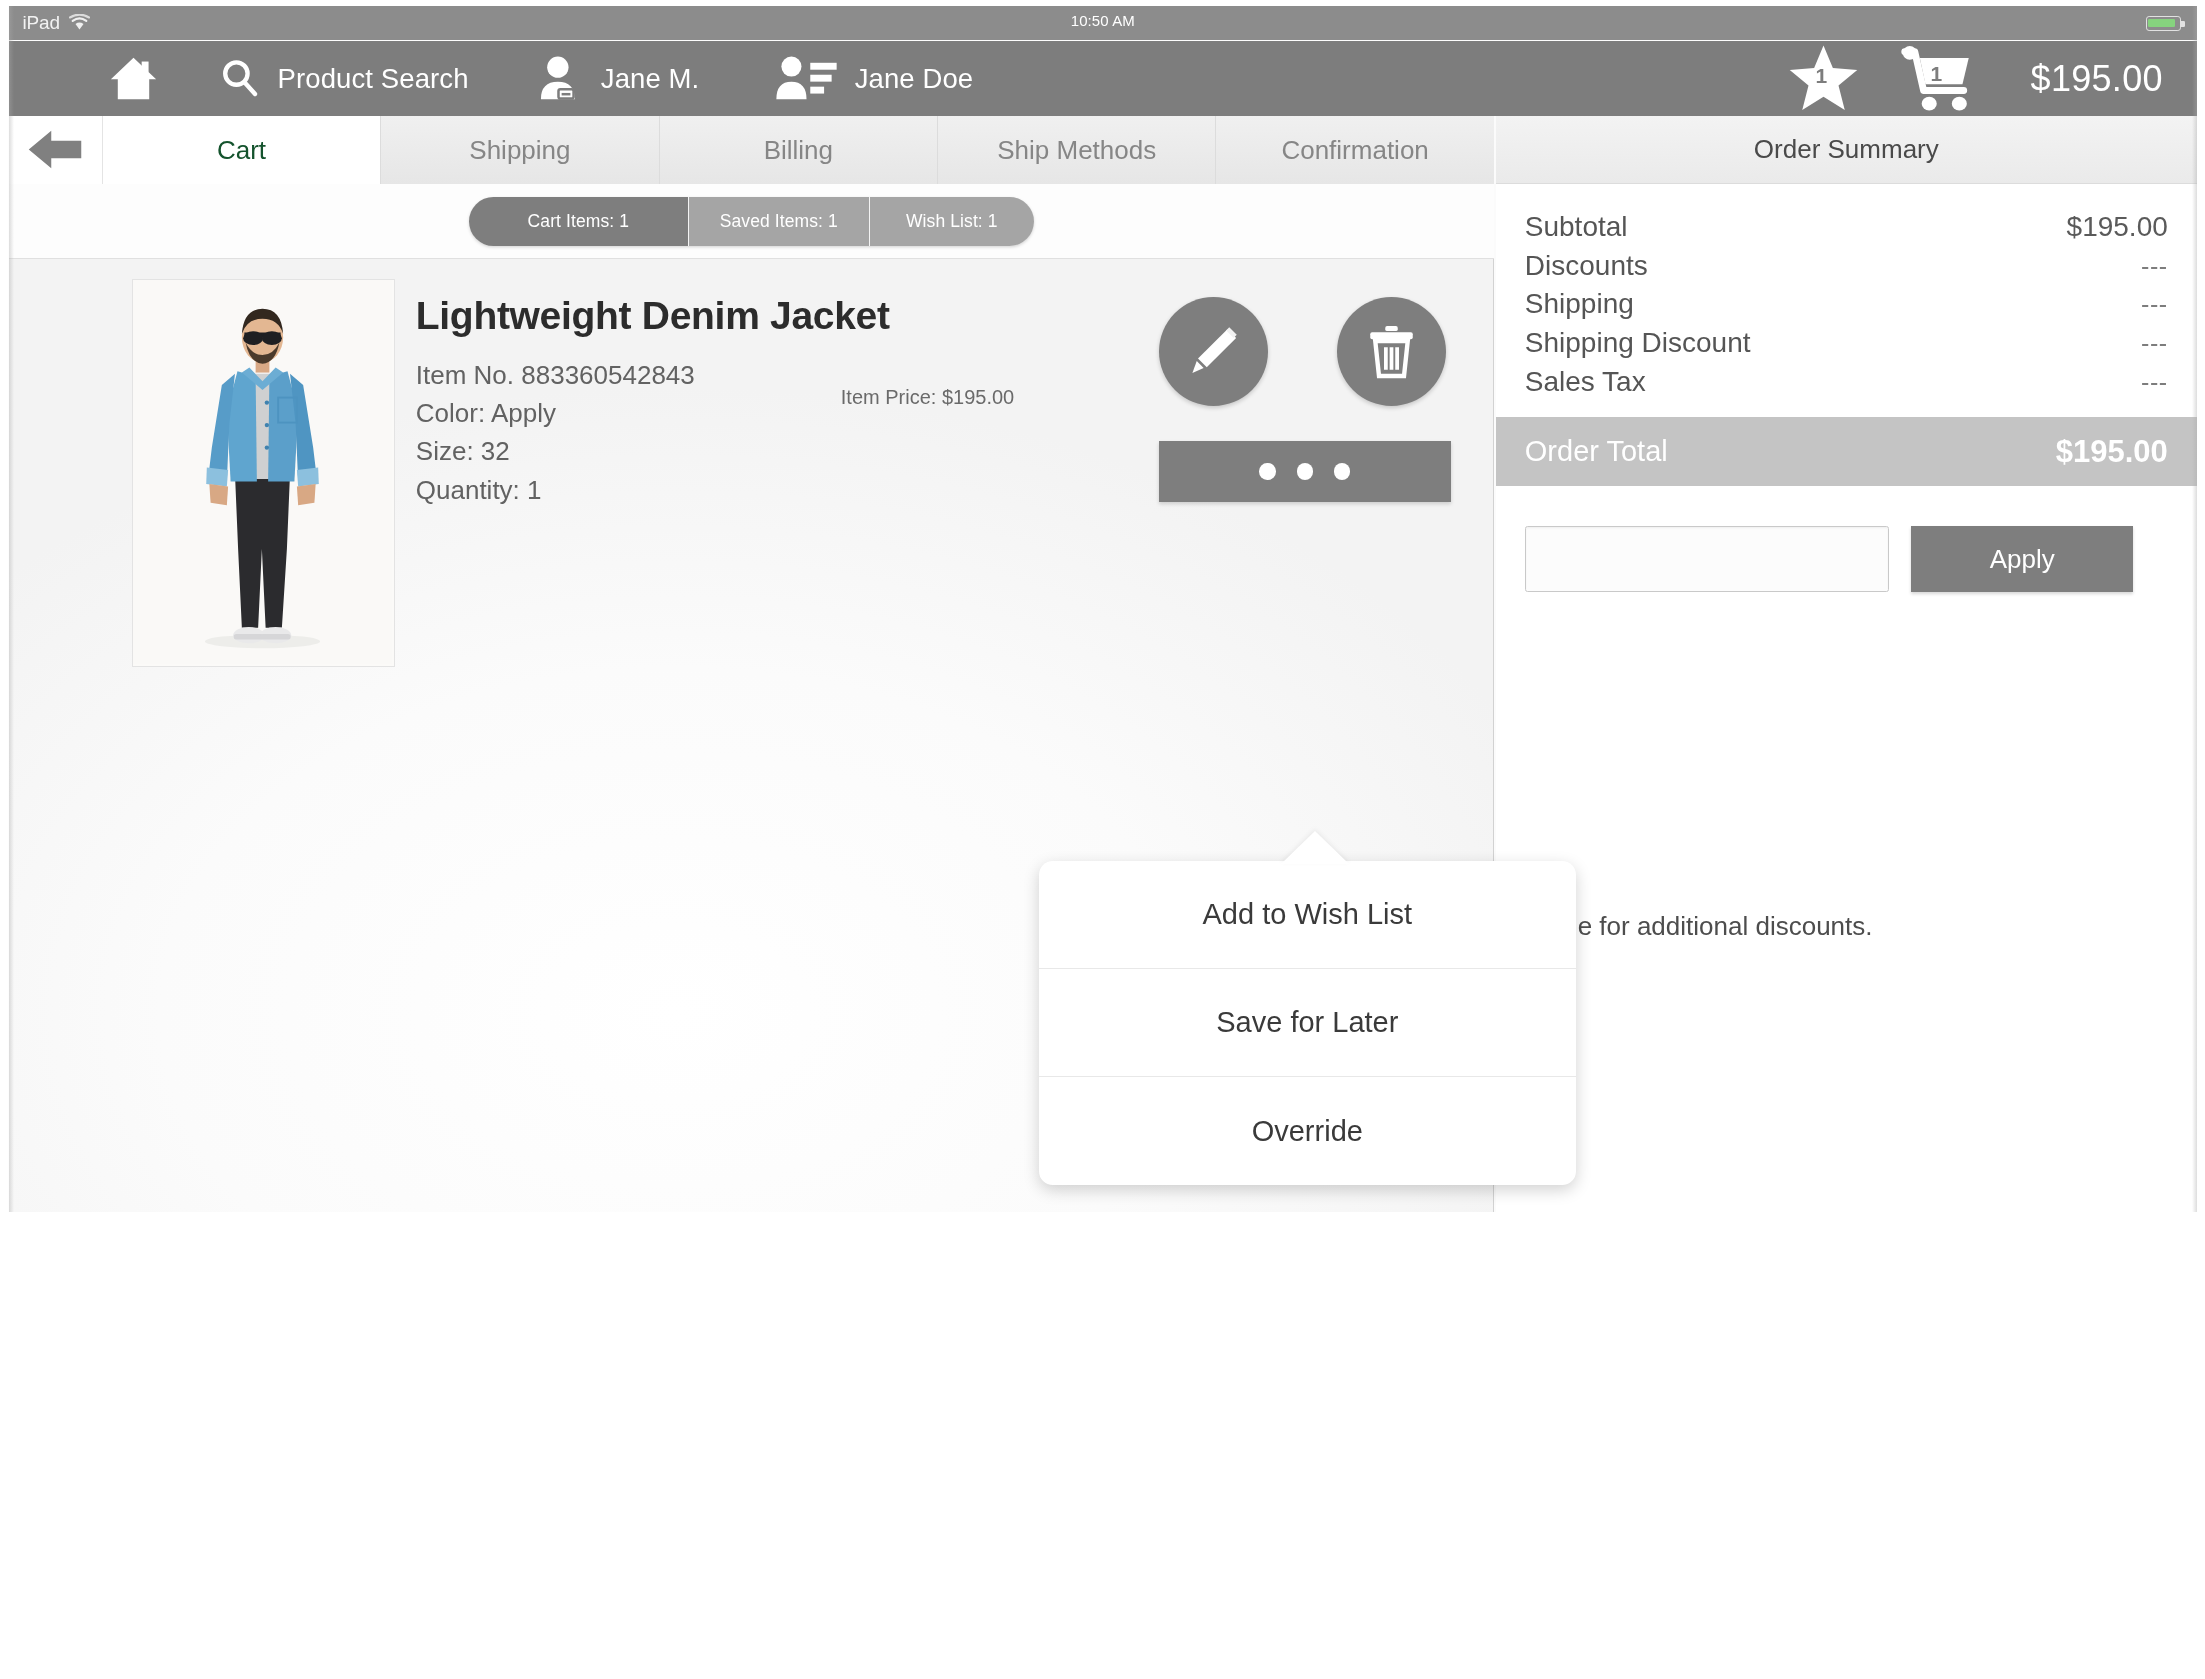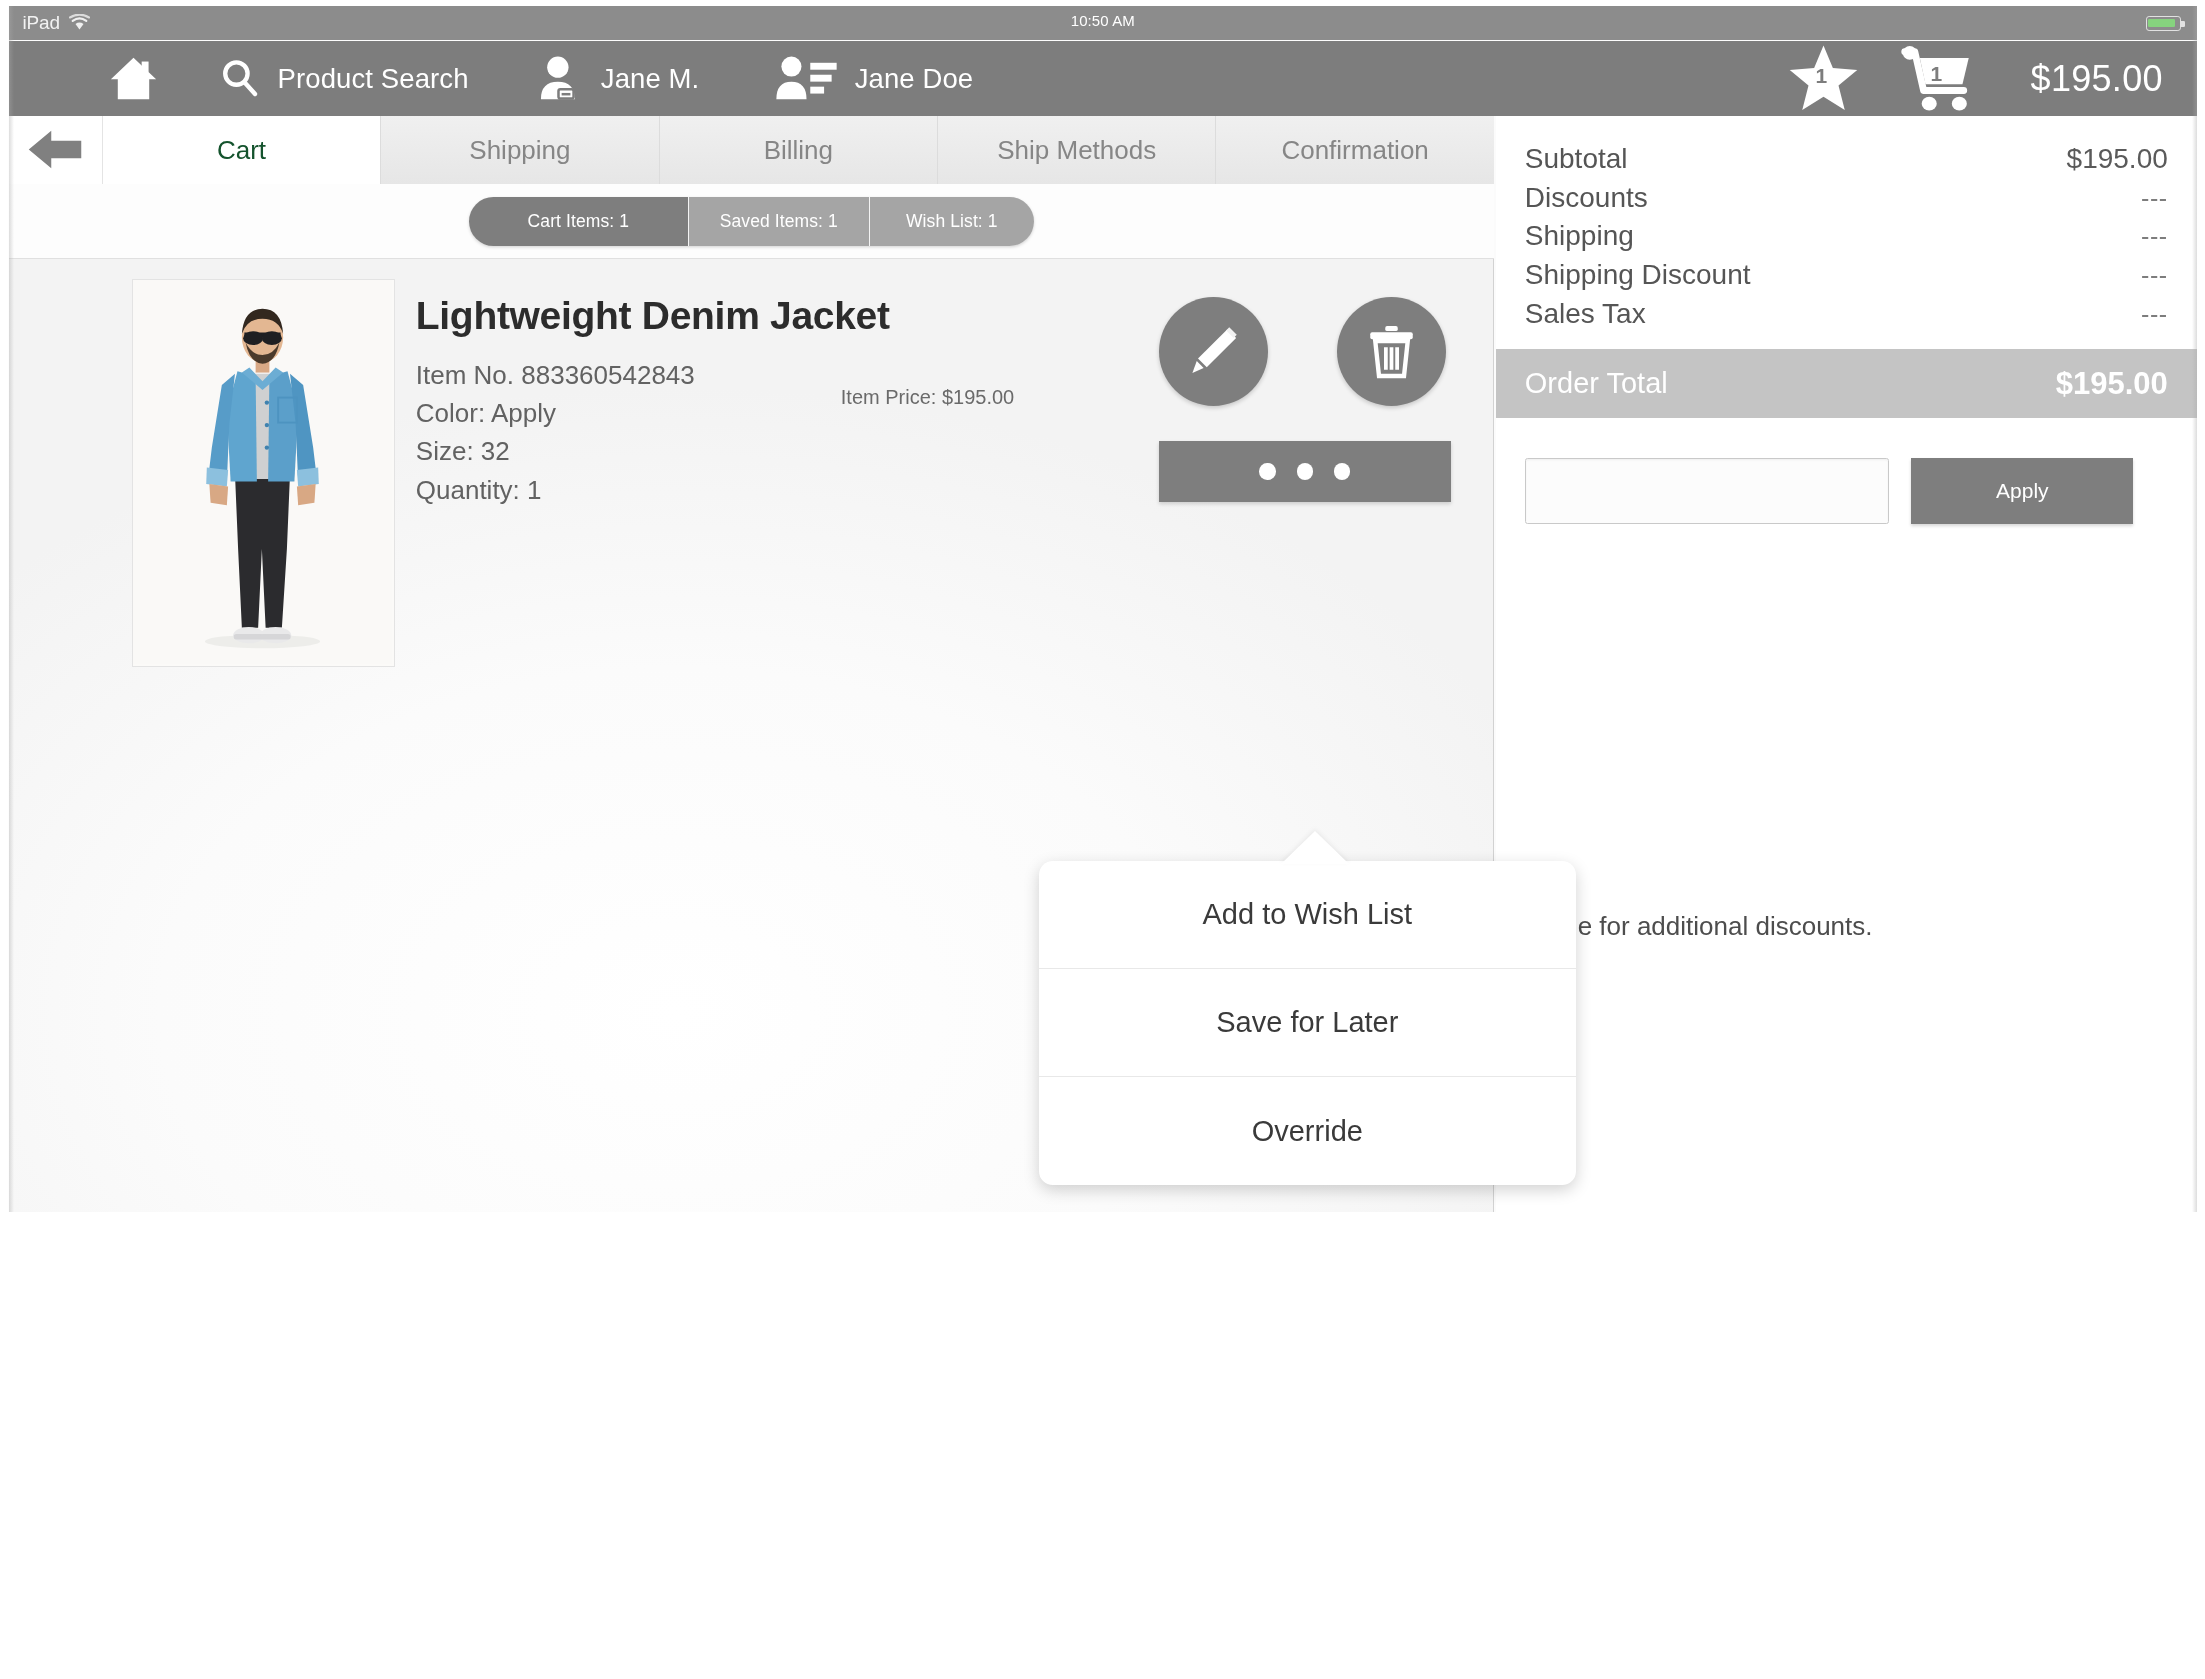--- a/index.html
+++ b/index.html
@@ -412,21 +412,21 @@
     box-shadow: inset 0 1.3px 1.9px rgba(0,0,0,.05);
     font-size: 24px;
     color: #555;
     padding: 0 11.3px;
     font-family: "Liberation Sans", sans-serif;
   }
   .apply-btn {
     width: 222px; height: 66px;
     background: #7e7e7e;
     color: #ffffff;
-    font-size: 21px;
+    font-size: 26px;
     border: none;
     display: flex;
     align-items: center;
     justify-content: center;
     box-shadow: 0 1.9px 3.1px rgba(0,0,0,.16);
     font-family: "Liberation Sans", sans-serif;
   }
   .promo-hint {
     position: absolute;
     left: -119px; top: 795px;
@@ -678,20 +678,21 @@
 
         <div class="more-btn">
           <span class="dot"></span>
           <span class="dot"></span>
           <span class="dot"></span>
         </div>
       </div>
     </div>
 
     <div class="right-pane">
+      <div class="os-header">Order Summary</div>
 
       <div class="os-rows">
         <div class="os-row">
           <span class="lbl">Subtotal</span>
           <span class="val">$195.00</span>
         </div>
         <div class="os-row">
           <span class="lbl">Discounts</span>
           <span class="val dash">---</span>
         </div>

